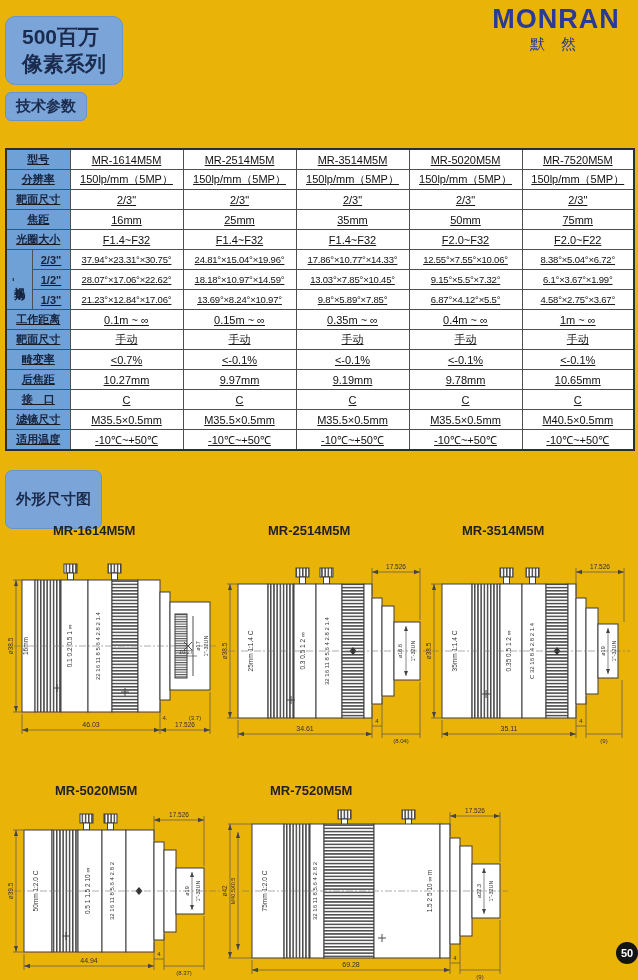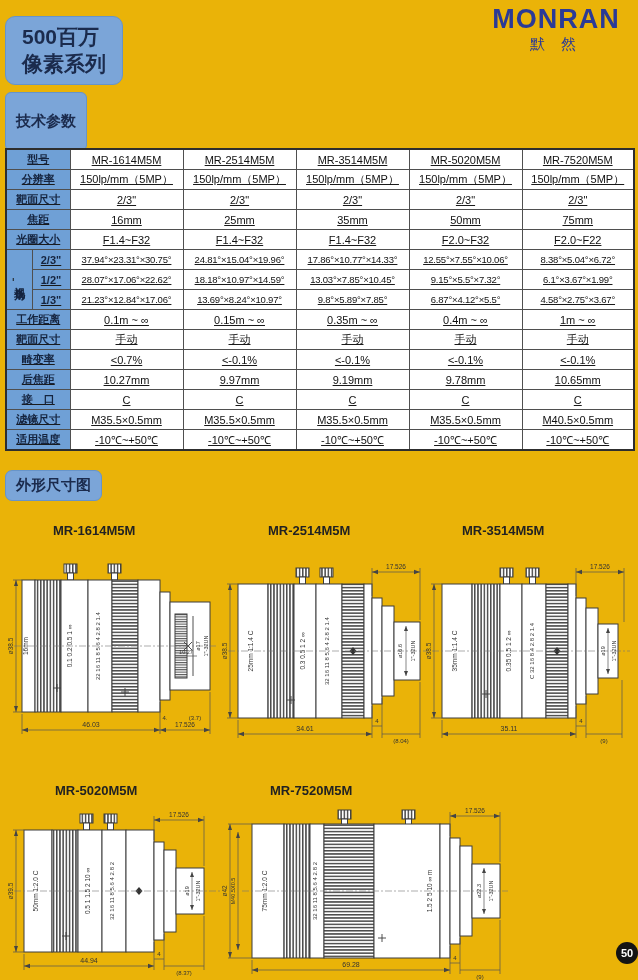--- a/index.html
+++ b/index.html
@@ -1,22 +1,22 @@
 <!DOCTYPE html>
 <html><head>
 <meta charset="utf-8">
 <style>
   html,body{margin:0;padding:0;background:#e8e8e8;}
   .page{position:relative;width:638px;height:980px;background:#eab308;overflow:hidden;
         font-family:"Liberation Sans",sans-serif;color:#1a1a1a;}
   .badge{position:absolute;background:#7BA5D8;border:1px solid #6794c9;color:#1b2b4d;
          font-weight:700;box-sizing:border-box;}
   .badge.series{left:5px;top:16px;font-size:21px;line-height:1.3;padding:6px 16px;border-radius:10px;}
-  .badge.sect1{left:5px;top:92px;font-size:15px;padding:19px 10px;border-radius:6px;}
-  .badge.sect2{left:5px;top:470px;font-size:15px;padding:5px 10px;border-radius:7px;}
+  .badge.sect1{left:5px;top:92px;font-size:15px;padding:4px 10px;border-radius:6px;}
+  .badge.sect2{left:5px;top:470px;font-size:15px;padding:19px 10px;border-radius:7px;}
   .logo{position:absolute;left:480px;top:6px;width:152px;text-align:center;color:#2B3A96;}
   .logo .mark{font-size:27px;font-weight:800;letter-spacing:1px;line-height:1;}
   .logo .cn{font-size:15px;font-weight:400;letter-spacing:6px;margin-top:2px;}
   table.spec{position:absolute;left:5px;top:148px;width:628px;border-collapse:collapse;
              border:2px solid #2e2e2e;table-layout:fixed;font-size:11px;text-decoration:underline;}
   table.spec th,table.spec td{border:1px solid #4f4f4f;height:19px;padding:0 1px;
              text-align:center;vertical-align:middle;overflow:hidden;white-space:nowrap;}
   table.spec th{background:#6FA0D6;color:#15243f;font-weight:600;}
   table.spec td{color:#111;font-weight:400;background:#fff;}
   td.sm{font-size:9.5px;letter-spacing:-0.2px;}

